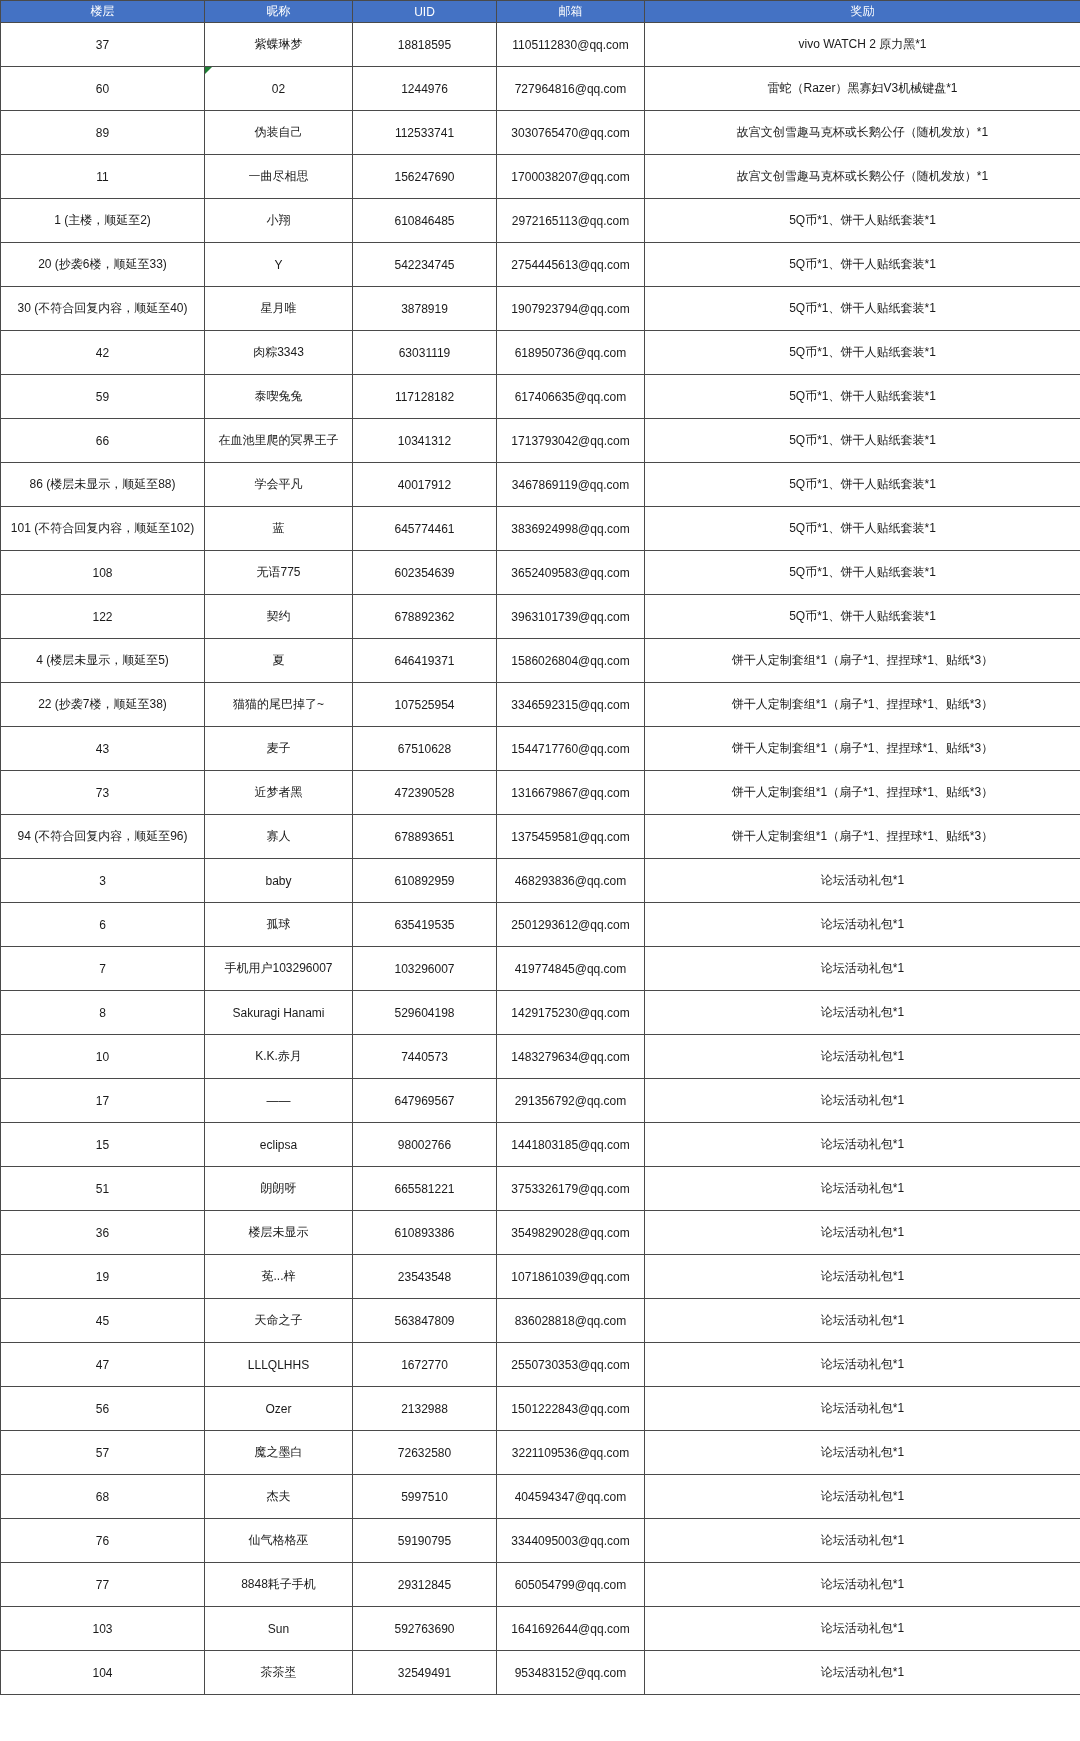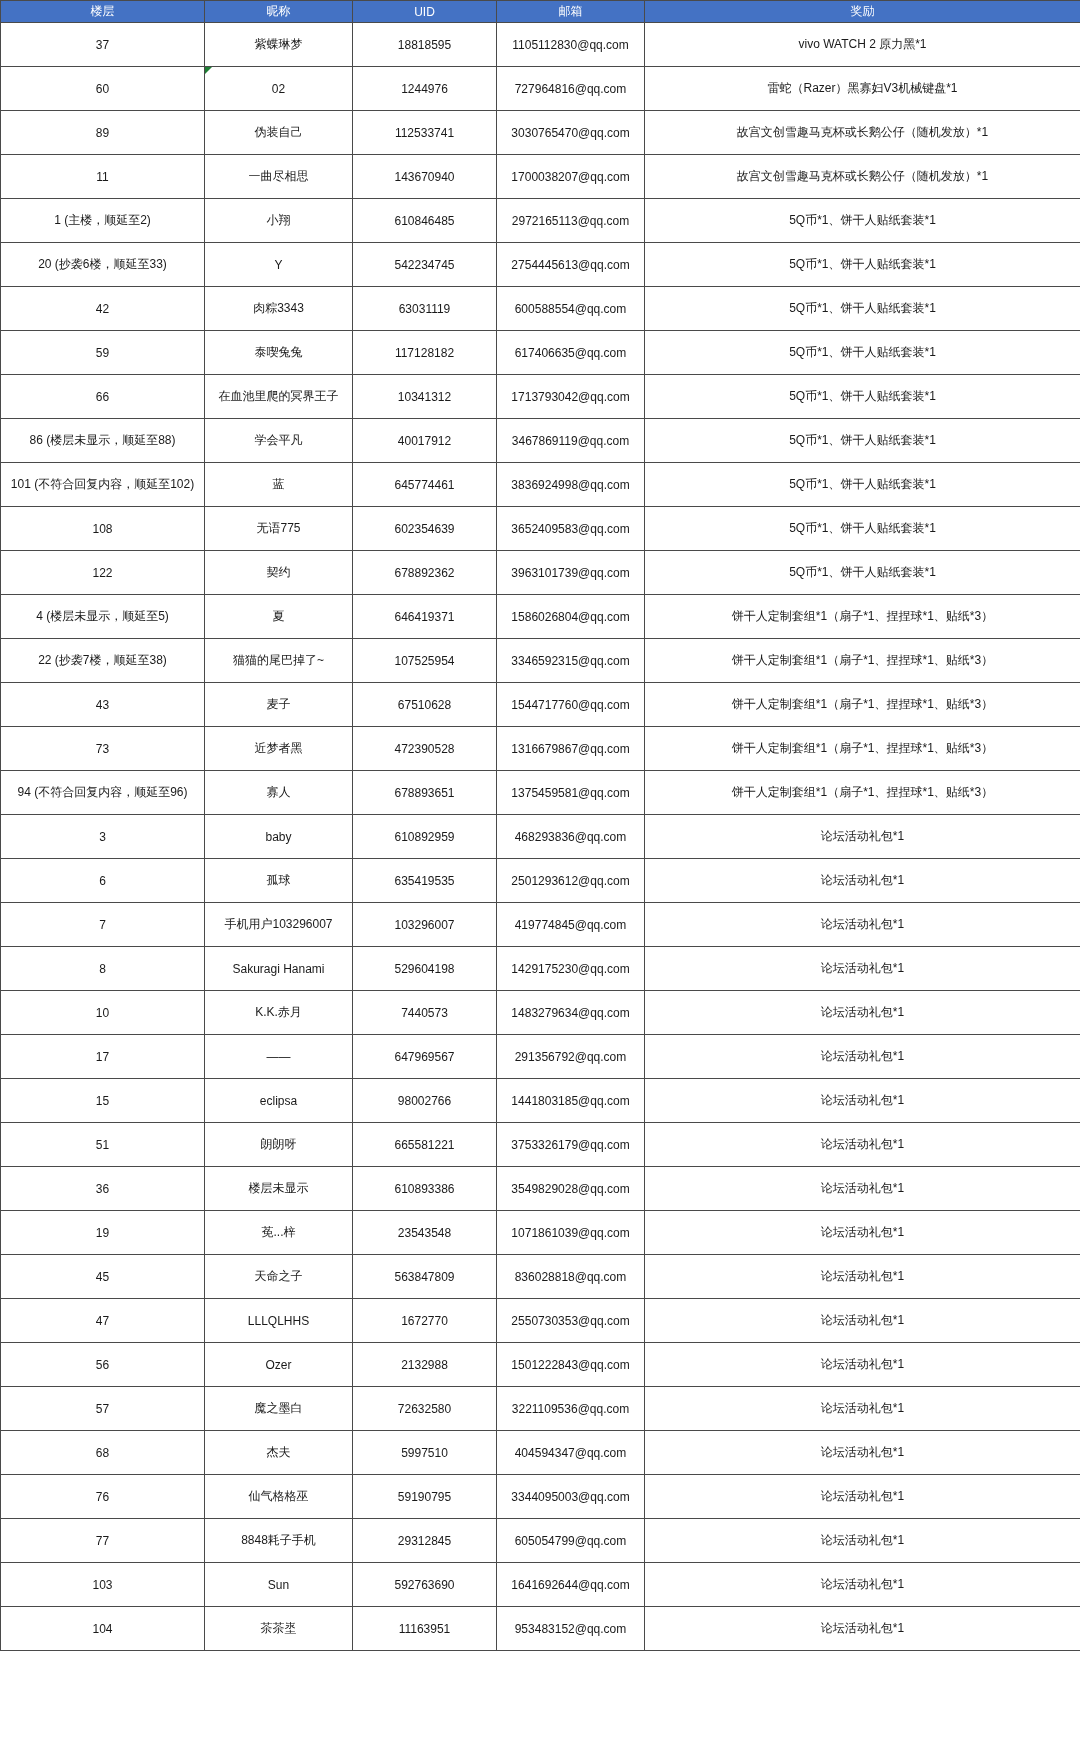--- a/index.html
+++ b/index.html
@@ -93,43 +93,50 @@
       <tr data-name="table-row">
         <td data-name="floor-cell">89</td>
         <td data-name="nickname-cell">伪装自己</td>
         <td data-name="uid-cell">112533741</td>
         <td data-name="email-cell">3030765470@qq.com</td>
         <td data-name="prize-cell">故宫文创雪趣马克杯或长鹅公仔（随机发放）*1</td>
       </tr>
       <tr data-name="table-row">
         <td data-name="floor-cell">11</td>
         <td data-name="nickname-cell">一曲尽相思</td>
-        <td data-name="uid-cell">143670940</td>
+        <td data-name="uid-cell">156247690</td>
         <td data-name="email-cell">1700038207@qq.com</td>
         <td data-name="prize-cell">故宫文创雪趣马克杯或长鹅公仔（随机发放）*1</td>
       </tr>
       <tr data-name="table-row">
         <td data-name="floor-cell">1 (主楼，顺延至2)</td>
         <td data-name="nickname-cell">小翔</td>
         <td data-name="uid-cell">610846485</td>
         <td data-name="email-cell">2972165113@qq.com</td>
         <td data-name="prize-cell">5Q币*1、饼干人贴纸套装*1</td>
       </tr>
       <tr data-name="table-row">
         <td data-name="floor-cell">20 (抄袭6楼，顺延至33)</td>
         <td data-name="nickname-cell">Y</td>
         <td data-name="uid-cell">542234745</td>
         <td data-name="email-cell">2754445613@qq.com</td>
         <td data-name="prize-cell">5Q币*1、饼干人贴纸套装*1</td>
       </tr>
       <tr data-name="table-row">
+        <td data-name="floor-cell">30 (不符合回复内容，顺延至40)</td>
+        <td data-name="nickname-cell">星月唯</td>
+        <td data-name="uid-cell">3878919</td>
+        <td data-name="email-cell">1907923794@qq.com</td>
+        <td data-name="prize-cell">5Q币*1、饼干人贴纸套装*1</td>
+      </tr>
+      <tr data-name="table-row">
         <td data-name="floor-cell">42</td>
         <td data-name="nickname-cell">肉粽3343</td>
         <td data-name="uid-cell">63031119</td>
-        <td data-name="email-cell">600588554@qq.com</td>
+        <td data-name="email-cell">618950736@qq.com</td>
         <td data-name="prize-cell">5Q币*1、饼干人贴纸套装*1</td>
       </tr>
       <tr data-name="table-row">
         <td data-name="floor-cell">59</td>
         <td data-name="nickname-cell">泰喫兔兔</td>
         <td data-name="uid-cell">117128182</td>
         <td data-name="email-cell">617406635@qq.com</td>
         <td data-name="prize-cell">5Q币*1、饼干人贴纸套装*1</td>
       </tr>
       <tr data-name="table-row">
@@ -324,18 +331,18 @@
       <tr data-name="table-row">
         <td data-name="floor-cell">103</td>
         <td data-name="nickname-cell">Sun</td>
         <td data-name="uid-cell">592763690</td>
         <td data-name="email-cell">1641692644@qq.com</td>
         <td data-name="prize-cell">论坛活动礼包*1</td>
       </tr>
       <tr data-name="table-row">
         <td data-name="floor-cell">104</td>
         <td data-name="nickname-cell">茶茶埊</td>
-        <td data-name="uid-cell">11163951</td>
+        <td data-name="uid-cell">32549491</td>
         <td data-name="email-cell">953483152@qq.com</td>
         <td data-name="prize-cell">论坛活动礼包*1</td>
       </tr>
     </tbody>
 </table>
 
 </body></html>

